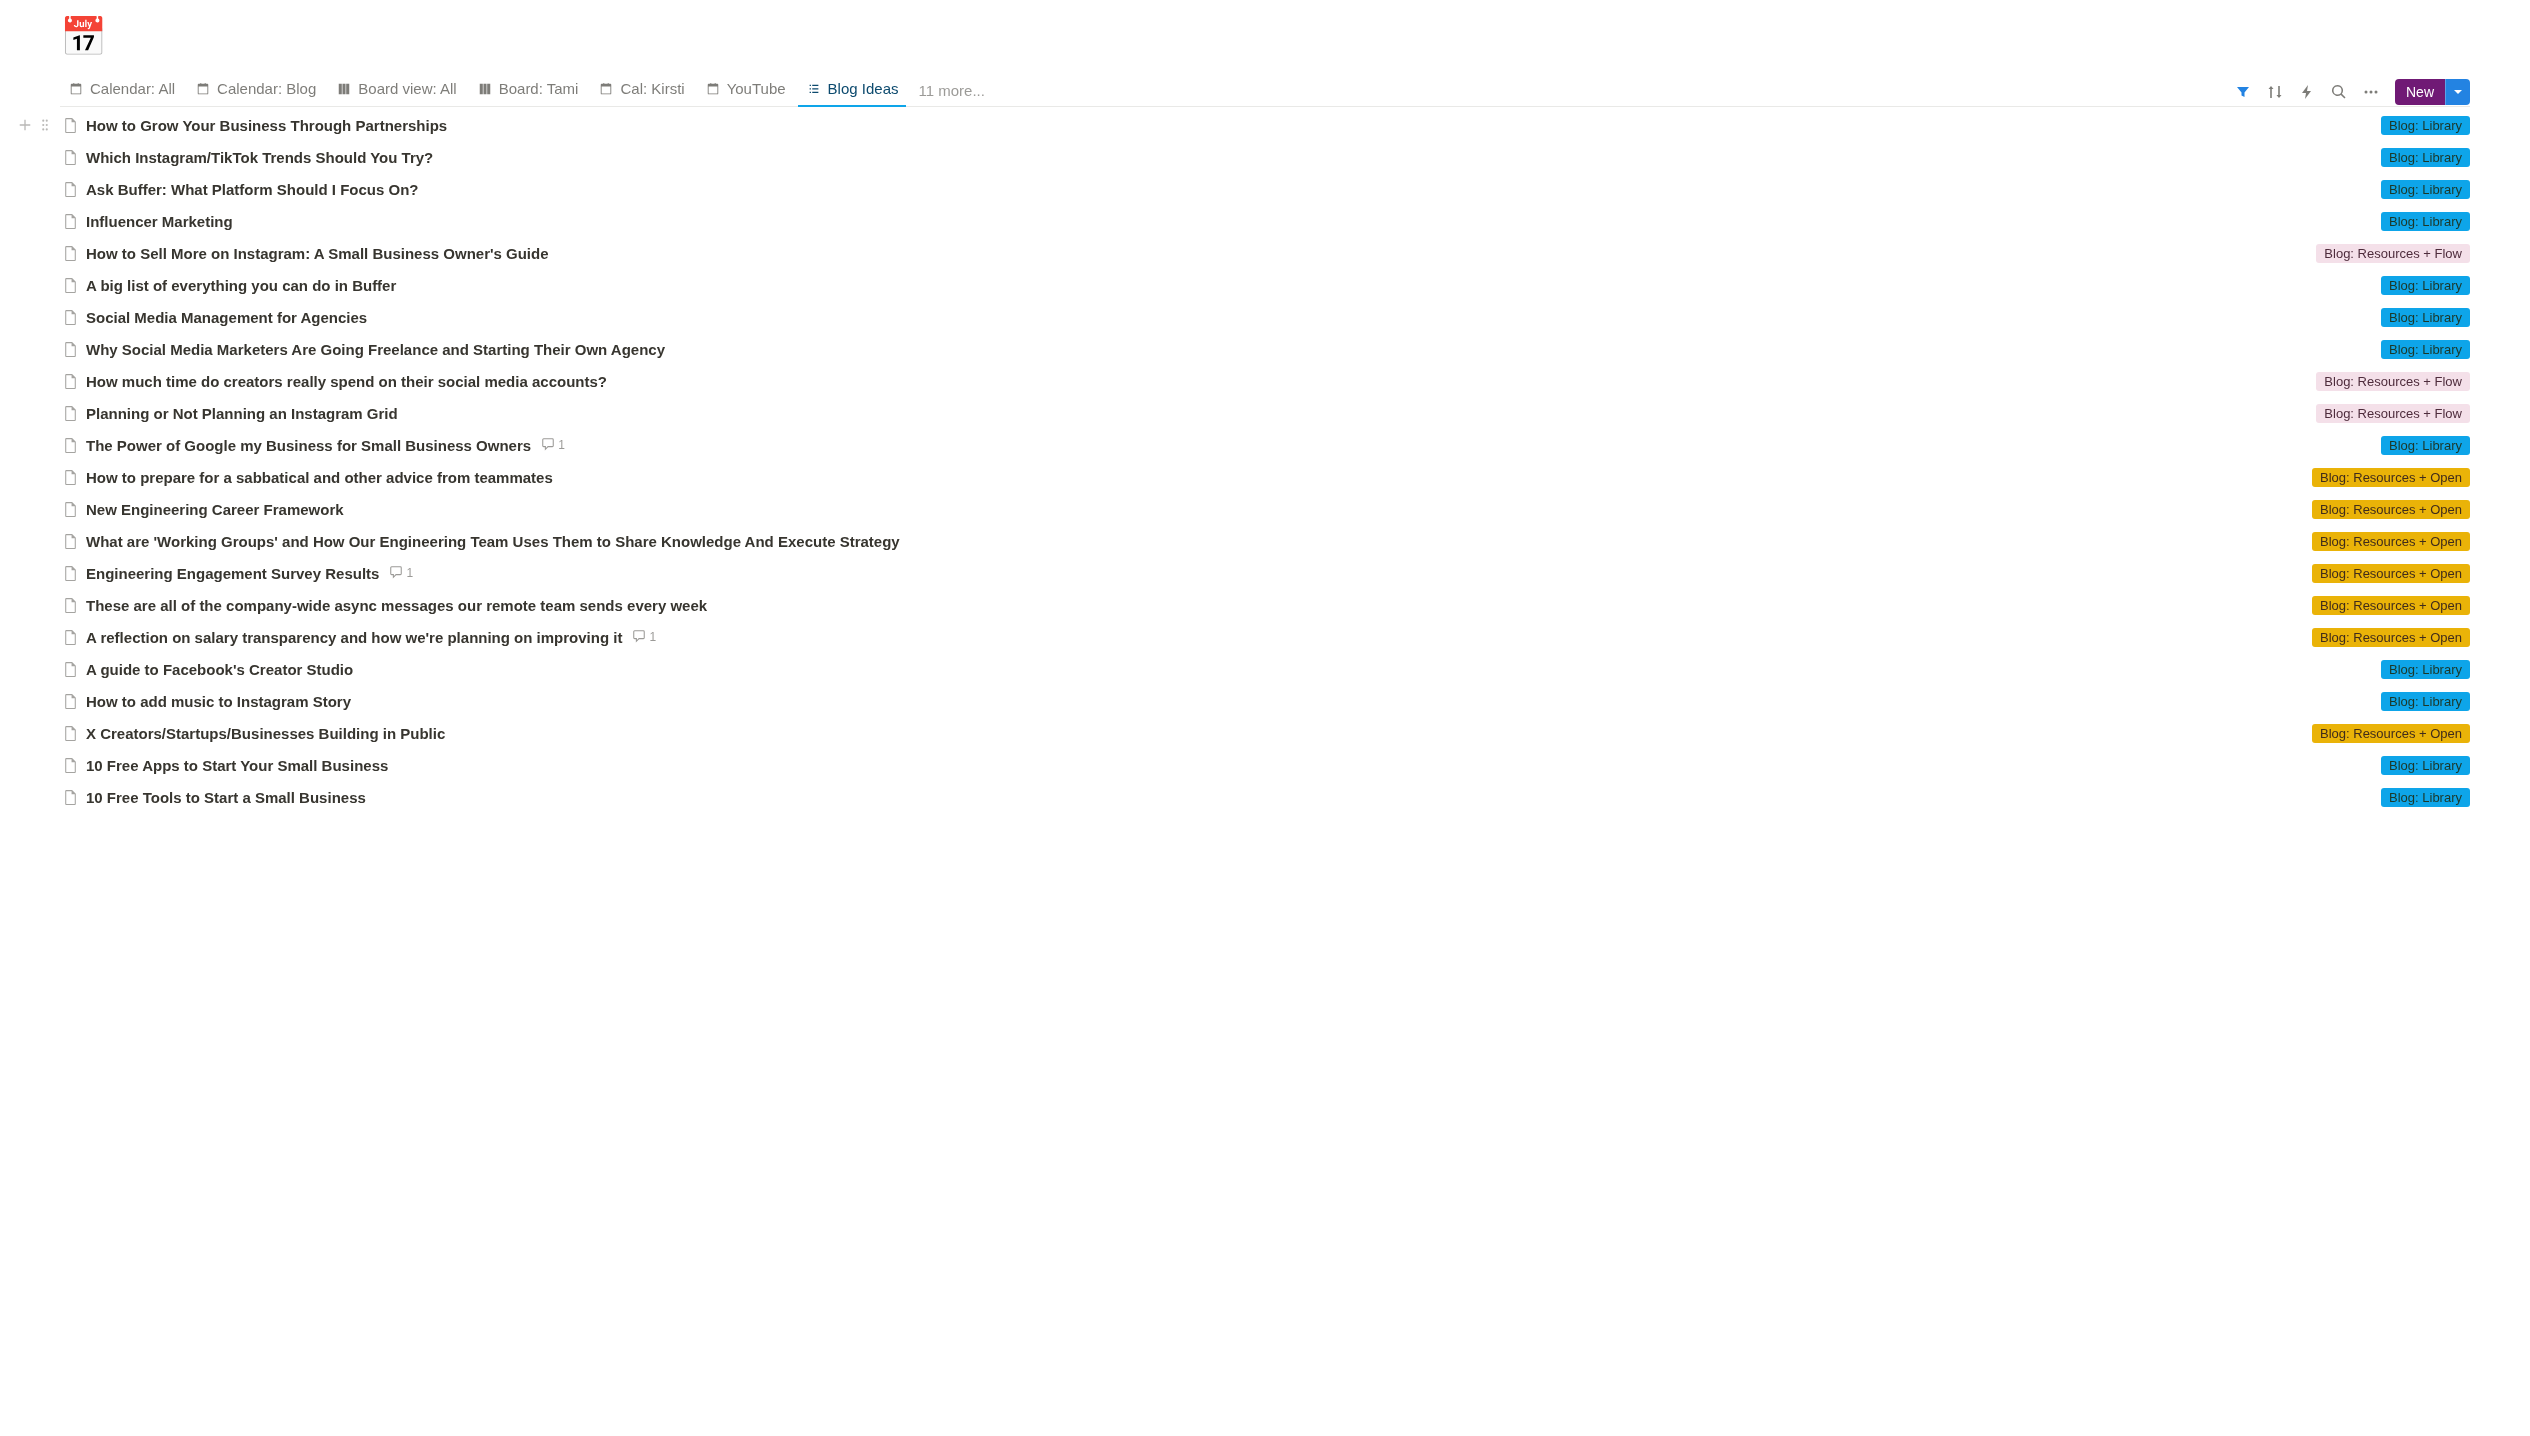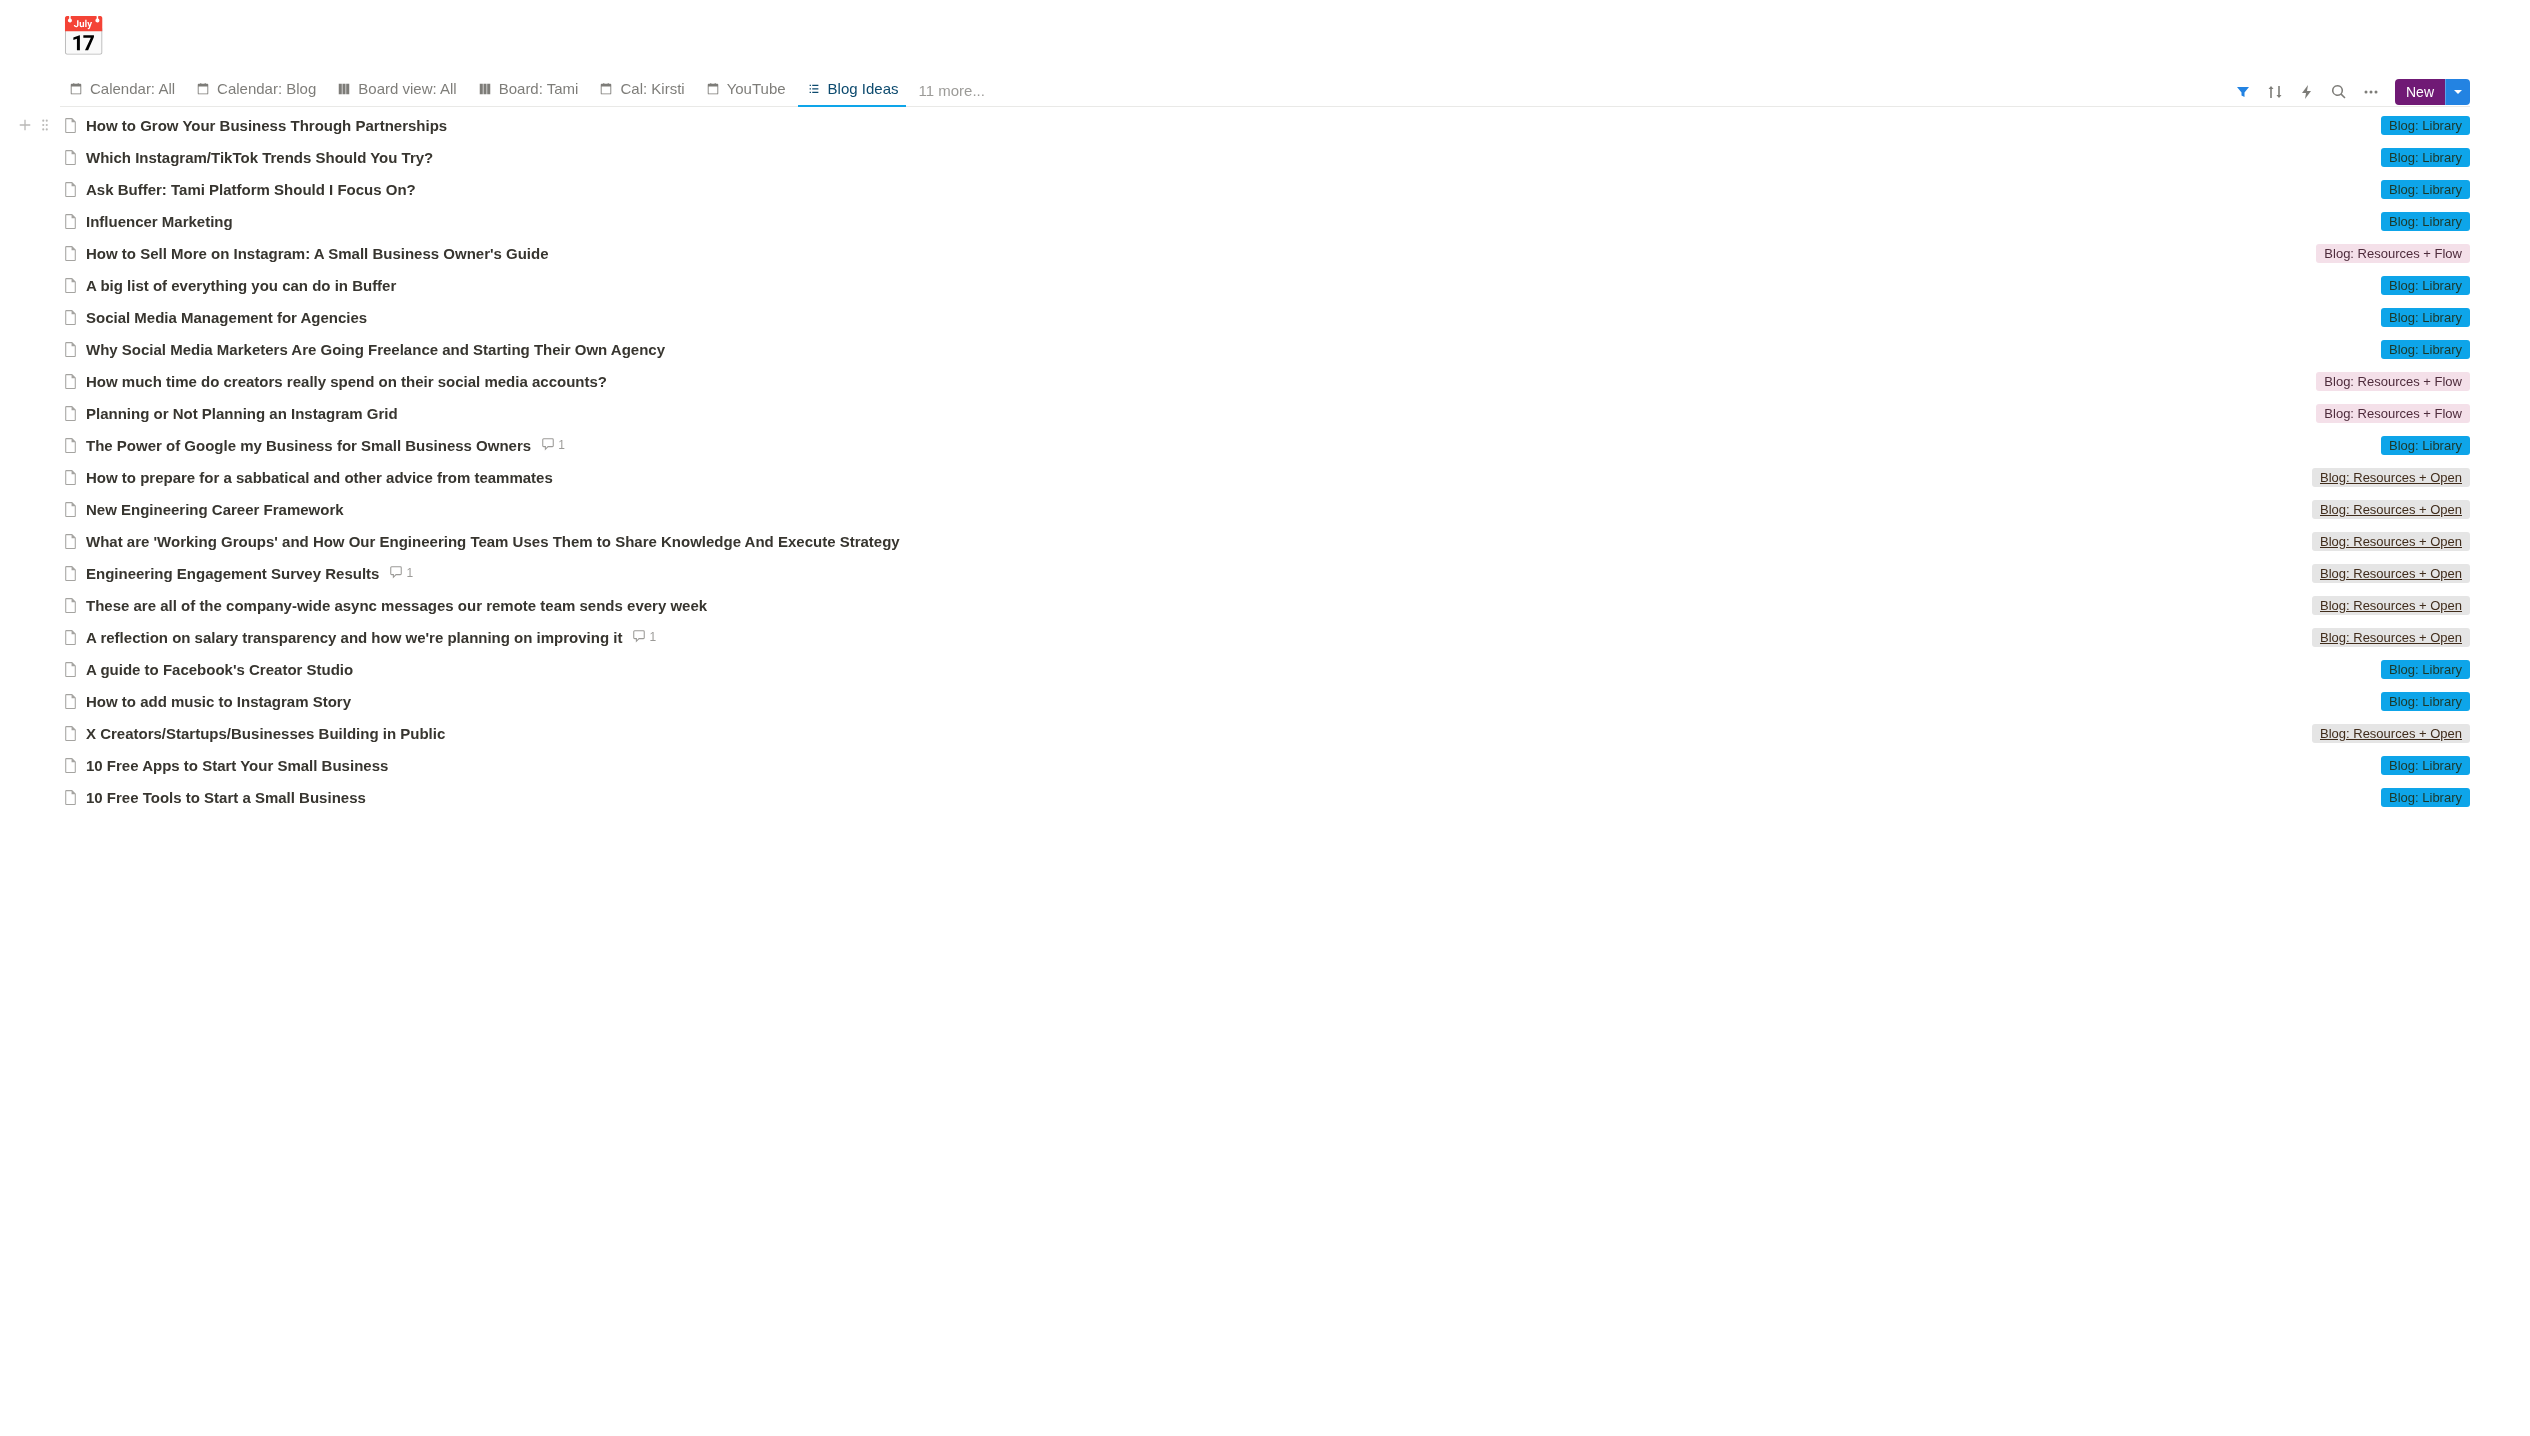--- a/index.html
+++ b/index.html
@@ -216,23 +216,22 @@
     }
     .tag-library {
       background: #0ea5e9;
       color: #1c3829;
     }
     .tag-resources-flow {
       background: #f4e0e9;
       color: #4e2c3c;
     }
     .tag-resources-open {
-      background: #e5e5e5;
+      background: #eab308;
       color: #402c1b;
-      text-decoration: underline;
     }
   </style>
 </head>
 <body>
 
 <div class="page-container">
 
   <div class="page-title-section">
     <span class="page-icon">📅</span>
   </div>
@@ -409,21 +408,21 @@
               <circle cx="3" cy="13" r="1.2"></circle>
               <circle cx="7" cy="13" r="1.2"></circle>
             </svg>
           </div>
         </div>
         <span class="row-page-icon">
           <svg viewBox="0 0 16 16">
             <path d="M4 1h5.5L13 4.5V14a1 1 0 01-1 1H4a1 1 0 01-1-1V2a1 1 0 011-1zm0 1v12h8V5H9V2H4z"></path>
           </svg>
         </span>
-        <span class="row-title">Ask Buffer: Tami Platform Should I Focus On?</span>
+        <span class="row-title">Ask Buffer: What Platform Should I Focus On?</span>
         <span class="row-spacer"></span>
         <span class="row-tag tag-library">Blog: Library</span>
       </div>
       <div class="row">
         <div class="row-hover-controls">
           <div class="row-add-btn">
             <svg viewBox="0 0 16 16">
               <path d="M7.25 2h1.5v5.25H14v1.5H8.75V14h-1.5V8.75H2v-1.5h5.25V2z"></path>
             </svg>
           </div>

